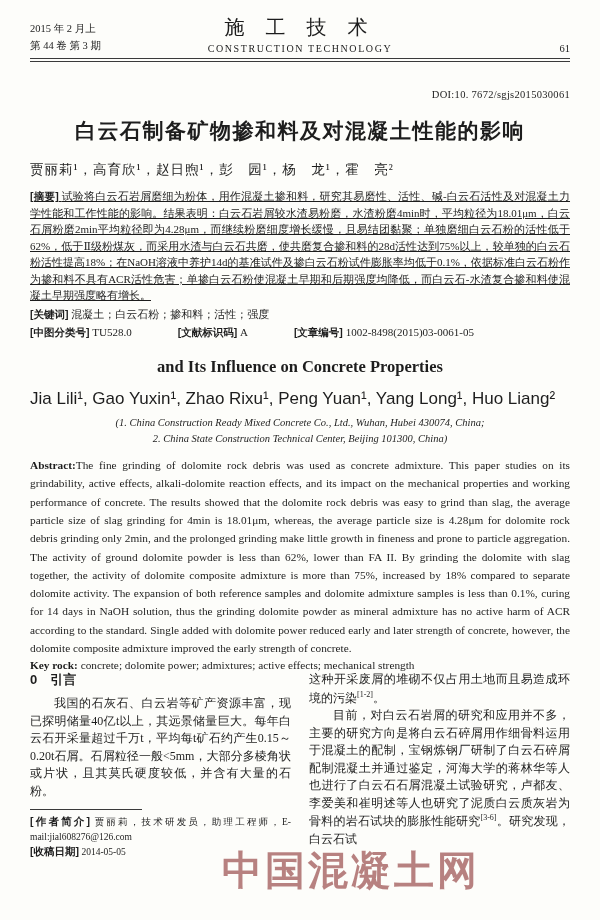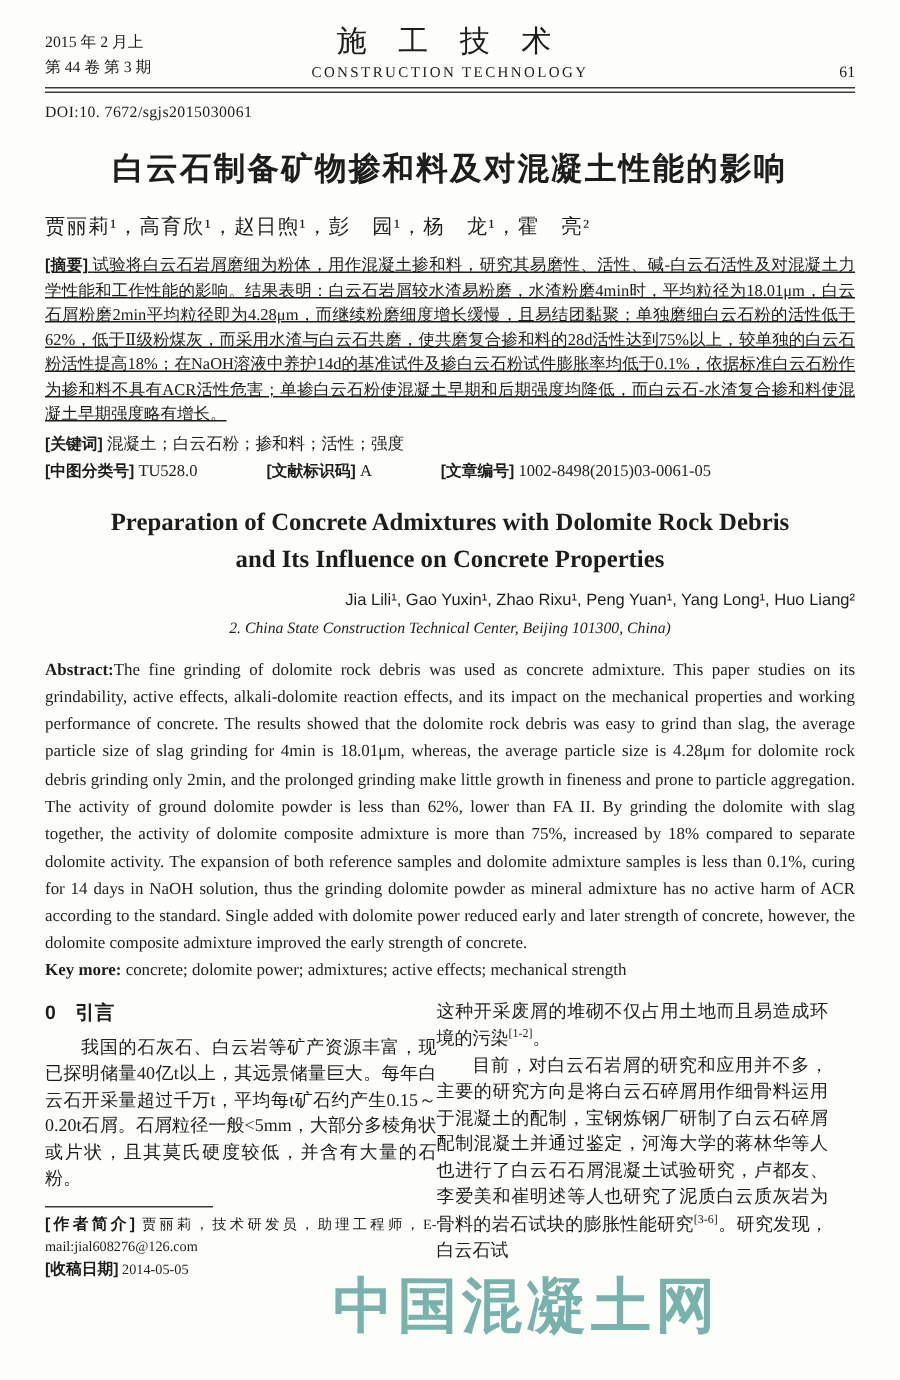--- a/index.html
+++ b/index.html
@@ -11,51 +11,51 @@
     font-family:"Liberation Serif","DejaVu Serif",serif;
   }
   
   .hdr { display:flex; align-items:flex-end; }
   .hdr-left { width:150px; font-size:10.5px; line-height:1.55;font-family:Liberation Serif, serif; }
   .hdr-center { flex:1; text-align:center; }
   .journal-cn { font-size:20px; letter-spacing:8px; }
   .journal-en { font-size:10px; letter-spacing:1.6px; margin-top:2px; }
   .hdr-right { width:150px; text-align:right; font-size:10.5px; }
   .hdr-rule { margin-top:4px; height:4px; border-top:1.5px solid #3a3a3a; border-bottom:1px solid #3a3a3a; }
-  .doi { margin-top:8px; font-size:10.5px; letter-spacing:.3px; }
+  .doi { margin-top:27px; font-size:10.5px; letter-spacing:.3px;text-align:right; }
   
   .title-cn { margin-top:17px; text-align:center; font-size:21px; font-weight:700; letter-spacing:1.5px; }
   .authors-cn { margin-top:16px; font-size:13.5px; letter-spacing:1px; }
   .affil-cn { margin-top:9px; text-align:center; font-size:10.5px; }
   .abs-cn { margin-top:9px; font-size:11px; line-height:1.5; text-align:justify;text-decoration:underline; }
   .lbl { font-weight:700; font-family:"Liberation Sans","DejaVu Sans",sans-serif; font-size:10.5px; }
   .kw-row { margin-top:3px; font-size:11px; }
   .cls-row { margin-top:4px; font-size:11px; display:flex; }
   .cls-row .grp { margin-right:46px; white-space:nowrap; }
   
   .title-en { margin-top:15px; text-align:center; font-size:16.5px; font-weight:700; line-height:1.5; }
-  .authors-en { margin-top:9px; text-align:right; font-size:11px; font-family:"Liberation Sans","DejaVu Sans",sans-serif; }
+  .authors-en { margin-top:9px; text-align:left; font-size:17px; font-family:"Liberation Sans","DejaVu Sans",sans-serif; }
   .affil-en { margin-top:6px; text-align:center; font-style:italic; font-size:10.5px; line-height:1.55; }
   .abs-en { margin-top:9px; font-size:11.3px; line-height:1.62; text-align:justify; }
   .kw-en { margin-top:2px; font-size:11.3px; }
   .lbl-en { font-weight:700; }
   
-  .cols { margin-top:13px; display:flex; }
+  .cols { margin-top:0; display:flex; gap:18px; }
   .col { width:261px; font-size:12px; line-height:1.46; text-align:justify; }
   .sec-h { font-size:13px; font-weight:700; font-family:"Liberation Sans","DejaVu Sans",sans-serif; margin-bottom:5px; }
   .indent { text-indent:2em; }
   sup.cite { font-size:8px; }
   
   .footnote { margin-top:9px; font-size:9.5px; line-height:1.5; }
   .fn-rule { width:112px; border-top:1px solid #3a3a3a; margin-bottom:4px; }
   
   .watermark {
     position:absolute; left:222px; top:843px; z-index:5;
     font-size:40px; font-weight:700; letter-spacing:3px;
-    color:#0f766e; opacity:.55; white-space:nowrap; pointer-events:none;
+    color:#7f1d1d; opacity:.55; white-space:nowrap; pointer-events:none;
     font-family:"Liberation Serif","DejaVu Serif",serif;
   }
 </style>
 </head>
 <body>
 
 <div class="page">
 
   <div class="hdr">
     <div class="hdr-left">
@@ -79,31 +79,31 @@
 
   <div class="kw-row"><span class="lbl">[关键词]</span> <span>混凝土；白云石粉；掺和料；活性；强度</span></div>
 
   <div class="cls-row">
     <span class="grp"><span class="lbl">[中图分类号]</span> <span>TU528.0</span></span>
     <span class="grp"><span class="lbl">[文献标识码]</span> <span>A</span></span>
     <span class="grp"><span class="lbl">[文章编号]</span> <span>1002-8498(2015)03-0061-05</span></span>
   </div>
 
   <div class="title-en">
-    <div>Preparation of Concrete Admixtures with Dolomite Rock Debris</div>
     <div>and Its Influence on Concrete Properties</div>
   </div>
   <div class="authors-en">Jia Lili¹, Gao Yuxin¹, Zhao Rixu¹, Peng Yuan¹, Yang Long¹, Huo Liang²</div>
   <div class="affil-en">
+    <div>(1. China Construction Ready Mixed Concrete Co., Ltd., Wuhan, Hubei  430074, China;</div>
     <div>2. China State Construction Technical Center, Beijing  101300, China)</div>
   </div>
 
   <p class="abs-en"><span class="lbl-en">Abstract:</span><span>The fine grinding of dolomite rock debris was used as concrete admixture. This paper studies on its grindability, active effects, alkali-dolomite reaction effects, and its impact on the mechanical properties and working performance of concrete. The results showed that the dolomite rock debris was easy to grind than slag, the average particle size of slag grinding for 4min is 18.01μm, whereas, the average particle size is 4.28μm for dolomite rock debris grinding only 2min, and the prolonged grinding make little growth in fineness and prone to particle aggregation. The activity of ground dolomite powder is less than 62%, lower than FA II. By grinding the dolomite with slag together, the activity of dolomite composite admixture is more than 75%, increased by 18% compared to separate dolomite activity. The expansion of both reference samples and dolomite admixture samples is less than 0.1%, curing for 14 days in NaOH solution, thus the grinding dolomite powder as mineral admixture has no active harm of ACR according to the standard. Single added with dolomite power reduced early and later strength of concrete, however, the dolomite composite admixture improved the early strength of concrete.</span></p>
 
-  <div class="kw-en"><span class="lbl-en">Key more:</span> <span>concrete; dolomite power; admixtures; active effects; mechanical strength</span></div>
+  <div class="kw-en"><span class="lbl-en">Key rock:</span> <span>concrete; dolomite power; admixtures; active effects; mechanical strength</span></div>
 
   <div class="cols">
     <div class="col">
       <div class="sec-h">0　引言</div>
       <p class="indent">我国的石灰石、白云岩等矿产资源丰富，现已探明储量40亿t以上，其远景储量巨大。每年白云石开采量超过千万t，平均每t矿石约产生0.15～0.20t石屑。石屑粒径一般&lt;5mm，大部分多棱角状或片状，且其莫氏硬度较低，并含有大量的石粉。</p>
       <div class="footnote">
         <div class="fn-rule"></div>
         <div><span class="lbl">[作者简介]</span> <span>贾丽莉，技术研发员，助理工程师，E-mail:jial608276@126.com</span></div>
         <div><span class="lbl">[收稿日期]</span> <span>2014-05-05</span></div>
       </div>

